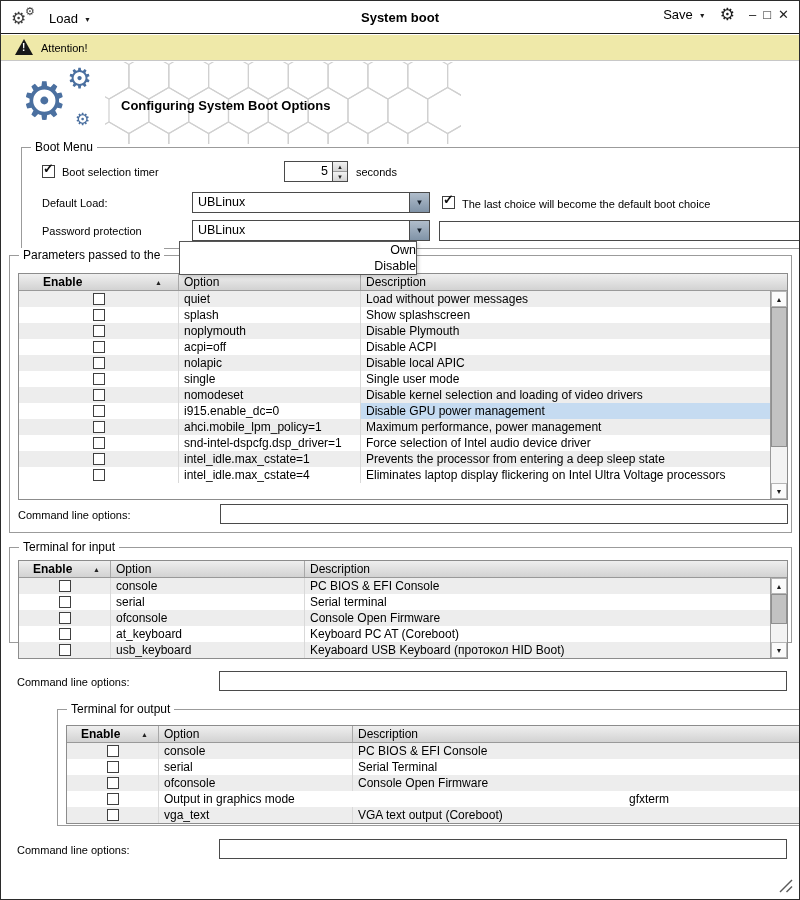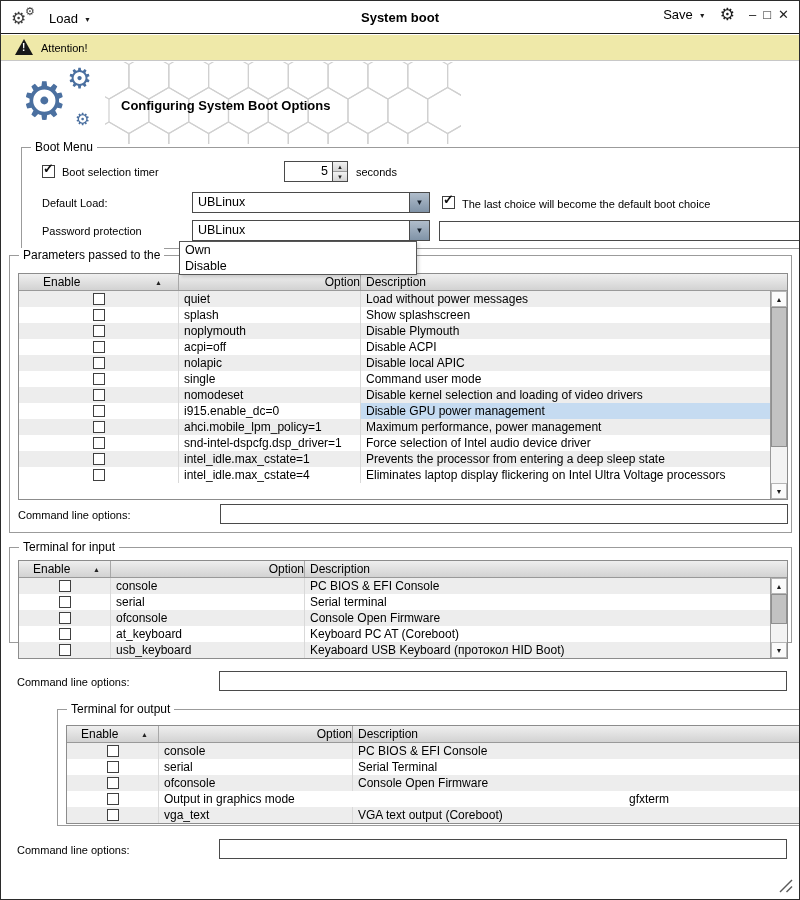--- a/index.html
+++ b/index.html
@@ -53,29 +53,29 @@
   .spinner { position:absolute; width:64px; height:21px; border:1px solid #4a4a4a; background:#fff; display:flex; }
   .spinner .sval { flex:1; text-align:right; padding-right:4px; font-size:12.5px; line-height:19px; }
   .spinner .btns { width:15px; border-left:1px solid #4a4a4a; display:flex; flex-direction:column; }
   .spinner .sb { flex:1; background:linear-gradient(#f2f2f2,#d4d4d4); display:flex; align-items:center; justify-content:center; font-size:6px; color:#222; }
   .spinner .sb.up { border-bottom:1px solid #9a9a9a; }
 
   
   .tinput { position:absolute; height:20px; border:1px solid #4a4a4a; background:#fff; font-size:12.5px; padding:0 4px; font-family:"Liberation Sans",sans-serif; outline:none; }
 
   
-  .popup { position:absolute; left:178px; top:240px; width:238px; border:1px solid #565656; background:#fff; z-index:40; box-shadow:2px 2px 3px rgba(0,0,0,0.15); }
+  .popup { position:absolute; left:178px; top:240px; width:238px; border:1px solid #565656; background:#fff; z-index:40; box-shadow:2px 2px 3px rgba(0,0,0,0.15);text-align:right; }
   .popup .item { height:16px; line-height:16px; font-size:12.5px; padding-left:5px; }
 
   
   .table { position:absolute; border:1px solid #8c8c8c; background:#fff; }
   .thead { display:flex; height:17px; background:linear-gradient(#efefef,#d2d2d2); border-bottom:1px solid #999; }
   .th { font-size:12px; line-height:16px; position:relative; white-space:nowrap; }
-  .th.enable { width:var(--c1); border-right:1px solid #a8a8a8; padding-left:var(--ep,24px); }
-  .th.option { width:var(--c2); border-right:1px solid #a8a8a8; padding-left:5px;text-align:right; }
+  .th.enable { width:var(--c1); border-right:1px solid #a8a8a8; padding-left:var(--ep,24px);font-weight:bold; }
+  .th.option { width:var(--c2); border-right:1px solid #a8a8a8; padding-left:5px; }
   .th.desc { flex:1; padding-left:5px; }
   .sort { position:absolute; right:var(--sr,16px); top:5px; font-size:7px; color:#222; line-height:1; }
   .tbody { margin-right:17px; }
   .trow { display:flex; height:16px; line-height:16px; }
   .trow:nth-child(odd) { background:#ededed; }
   .td { font-size:12px; white-space:nowrap; overflow:hidden; }
   .td.enable { width:var(--c1); display:flex; align-items:center; justify-content:center; border-right:1px solid #d9d9d9; }
   .td.option { width:var(--c2); padding-left:5px; border-right:1px solid #d9d9d9; }
   .td.desc { flex:1; padding-left:5px; }
   .td.desc.selected { background:var(--selection,#c5dbf1); }
@@ -257,21 +257,21 @@
               <span class="cb sm"></span>
             </div>
             <div class="td option">nolapic</div>
             <div class="td desc">Disable local APIC</div>
           </div>
           <div class="trow">
             <div class="td enable">
               <span class="cb sm"></span>
             </div>
             <div class="td option">single</div>
-            <div class="td desc">Command user mode</div>
+            <div class="td desc">Single user mode</div>
           </div>
           <div class="trow">
             <div class="td enable">
               <span class="cb sm"></span>
             </div>
             <div class="td option">nomodeset</div>
             <div class="td desc">Disable kernel selection and loading of video drivers</div>
           </div>
           <div class="trow">
             <div class="td enable">

